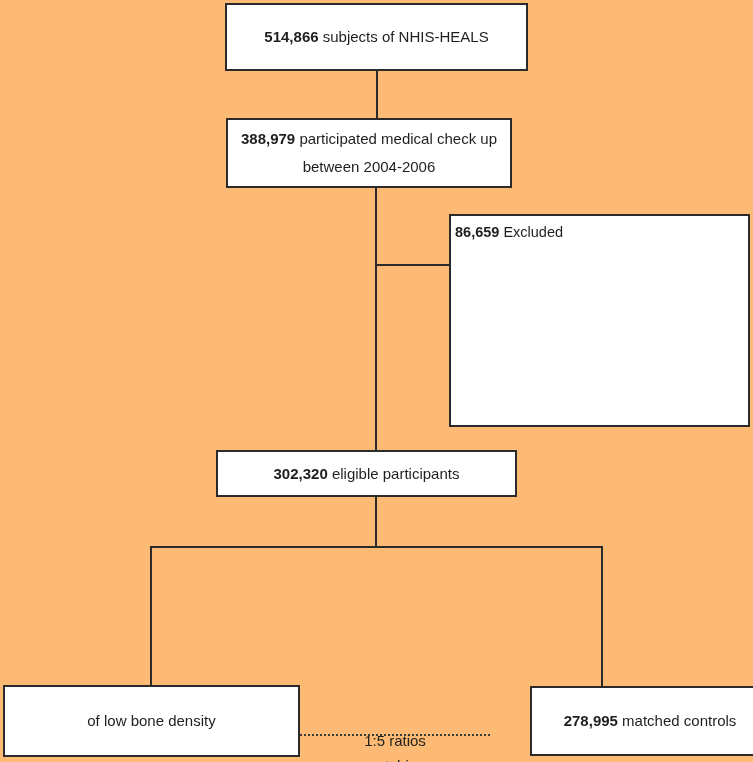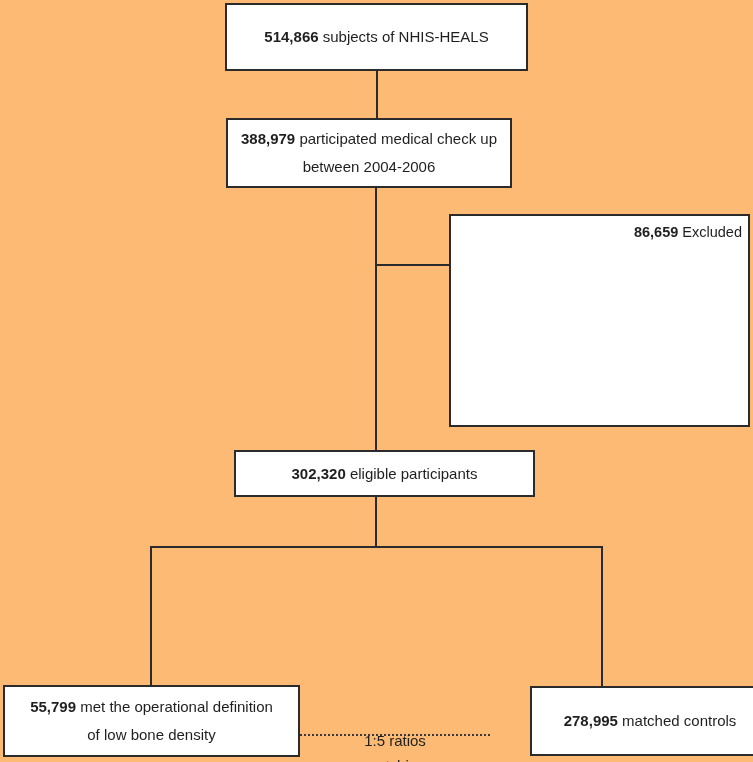--- a/index.html
+++ b/index.html
@@ -29,28 +29,28 @@
     align-items: center;
     justify-content: center;
     text-align: center;
     font-size: 15px;
     line-height: 28px;
   }
   b { font-weight: bold; }
 
   #box1 { left: 225px; top: 3px;  width: 303px; height: 68px; }
   #box2 { left: 226px; top: 118px; width: 286px; height: 70px; }
-  #box3 { left: 234px; top: 450px; width: 301px; height: 47px; }
+  #box3 { left: 216px; top: 450px; width: 301px; height: 47px; }
   #boxL { left: 3px;   top: 685px; width: 297px; height: 72px; }
   #boxR { left: 490px; top: 686px; width: 240px; height: 70px; margin-left: 40px; }
 
   #excl {
     left: 449px; top: 214px; width: 301px; height: 213px;
     display: block;
-    text-align: right;
+    text-align: left;
     padding: 4px 6px 4px 4px;
     font-size: 14.5px;
     line-height: 24px;
   }
   .excl-items {
     margin-top: 13px;
     padding-left: 38px;
   }
 
   .vline {
@@ -117,21 +117,20 @@
     <div><b>302,320</b><span> eligible participants</span></div>
   </div>
 
   <div class="vline" id="vstub"></div>
   <div class="hline" id="tbar"></div>
   <div class="vline" id="lvert"></div>
   <div class="vline" id="rvert"></div>
 
   <div class="box" id="boxL">
     <div>
-      <div><b>55,799</b><span> met the operational definition</span></div>
       <div>of low bone density</div>
     </div>
   </div>
 
   <div class="box" id="boxR">
     <div><b>278,995</b><span> matched controls</span></div>
   </div>
 
   <div id="dotline"></div>
   <div id="matchlbl">

